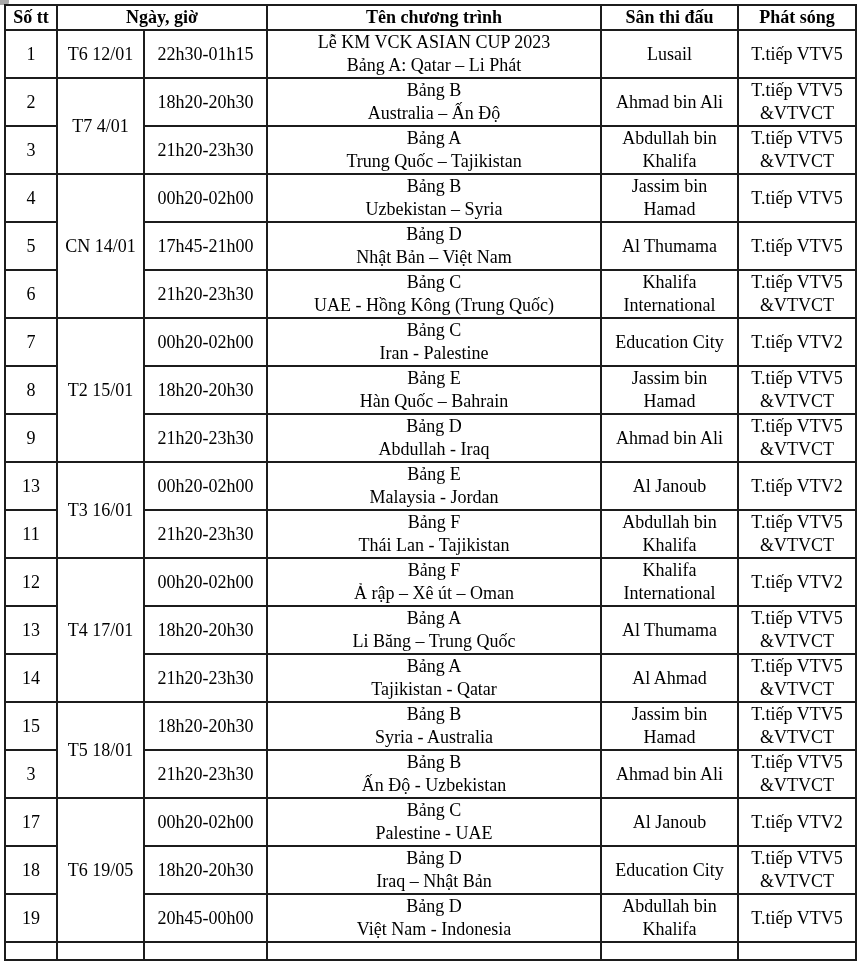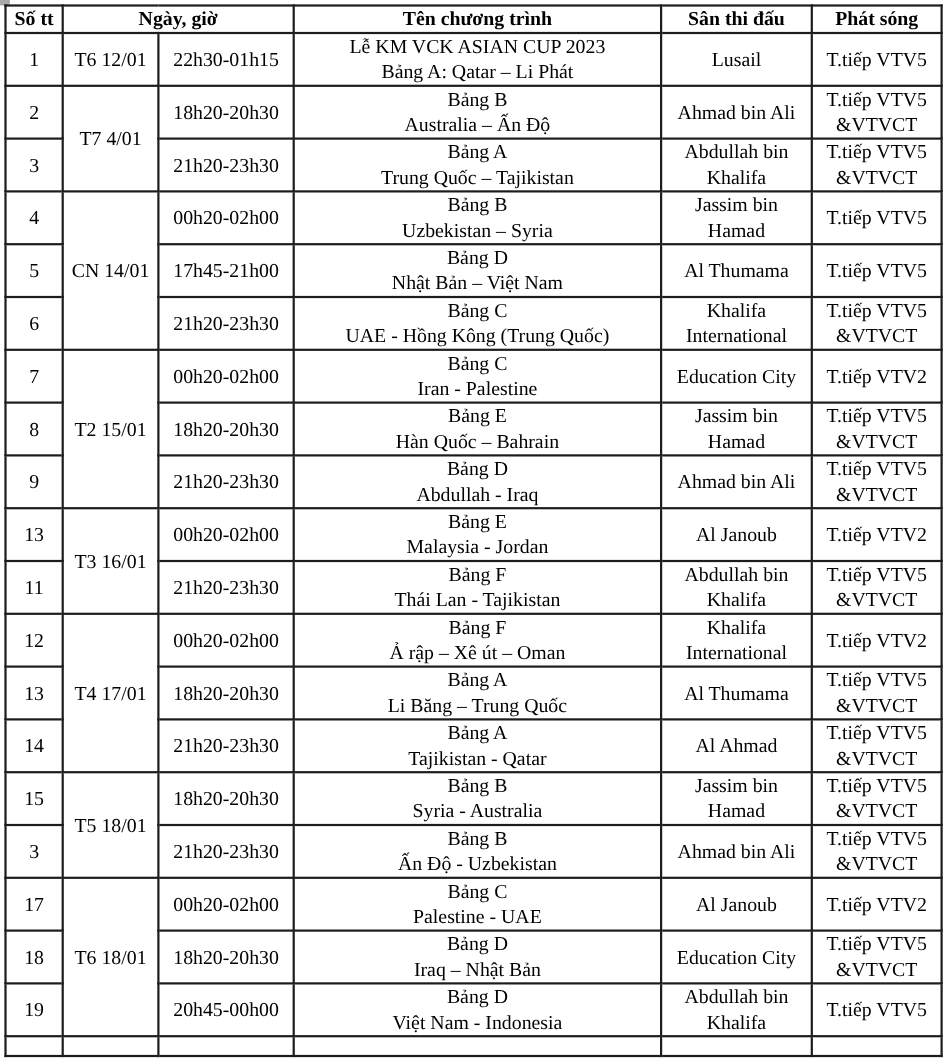--- a/index.html
+++ b/index.html
@@ -343,21 +343,21 @@
         <div></div>
       </td>
       <td class="c-bc">
         <div>T.tiếp VTV5</div>
         <div>&amp;VTVCT</div>
       </td>
     </tr>
 
     <tr class="r">
       <td>17</td>
-      <td rowspan="3">T6 18/01</td>
+      <td rowspan="3">T6 19/05</td>
       <td>00h20-02h00</td>
       <td class="c-prog">
         <div>Bảng C</div>
         <div>Palestine - UAE</div>
       </td>
       <td>
         <div>Al Janoub</div>
         <div></div>
       </td>
       <td class="c-bc">

